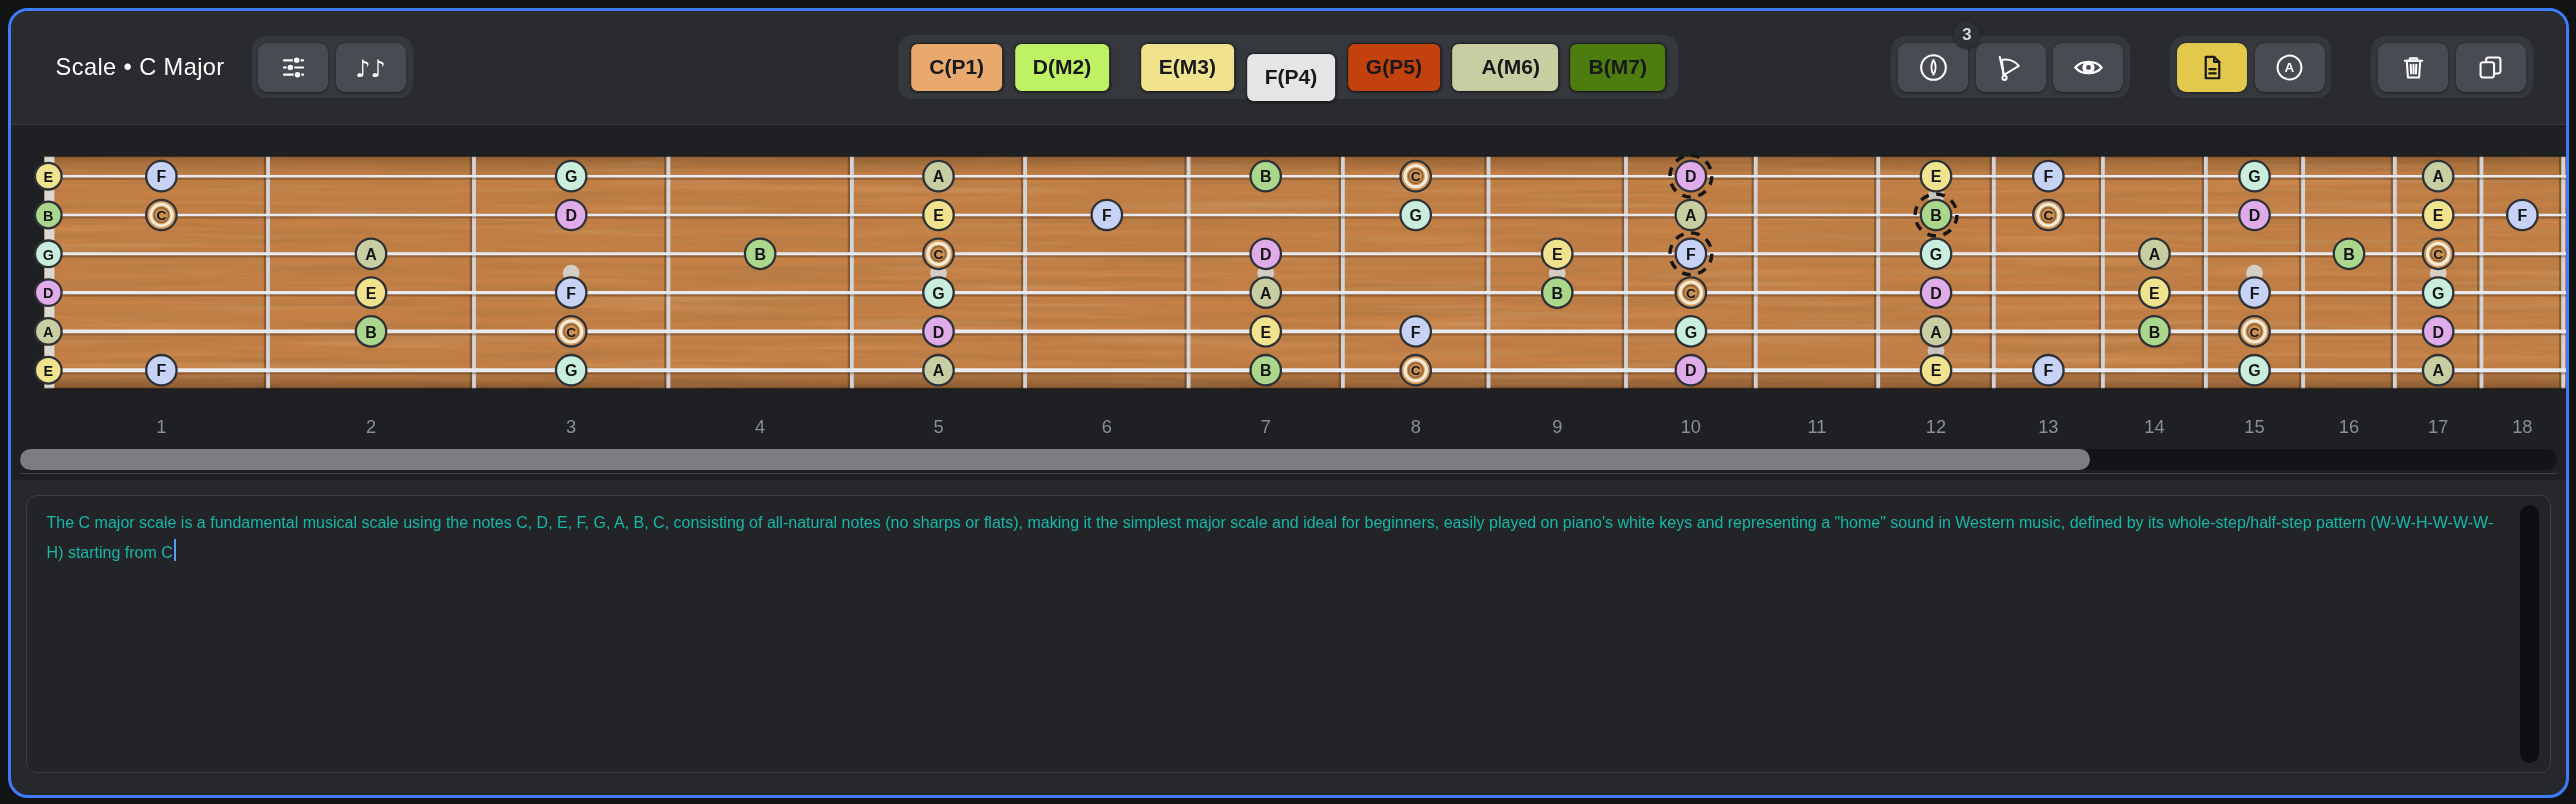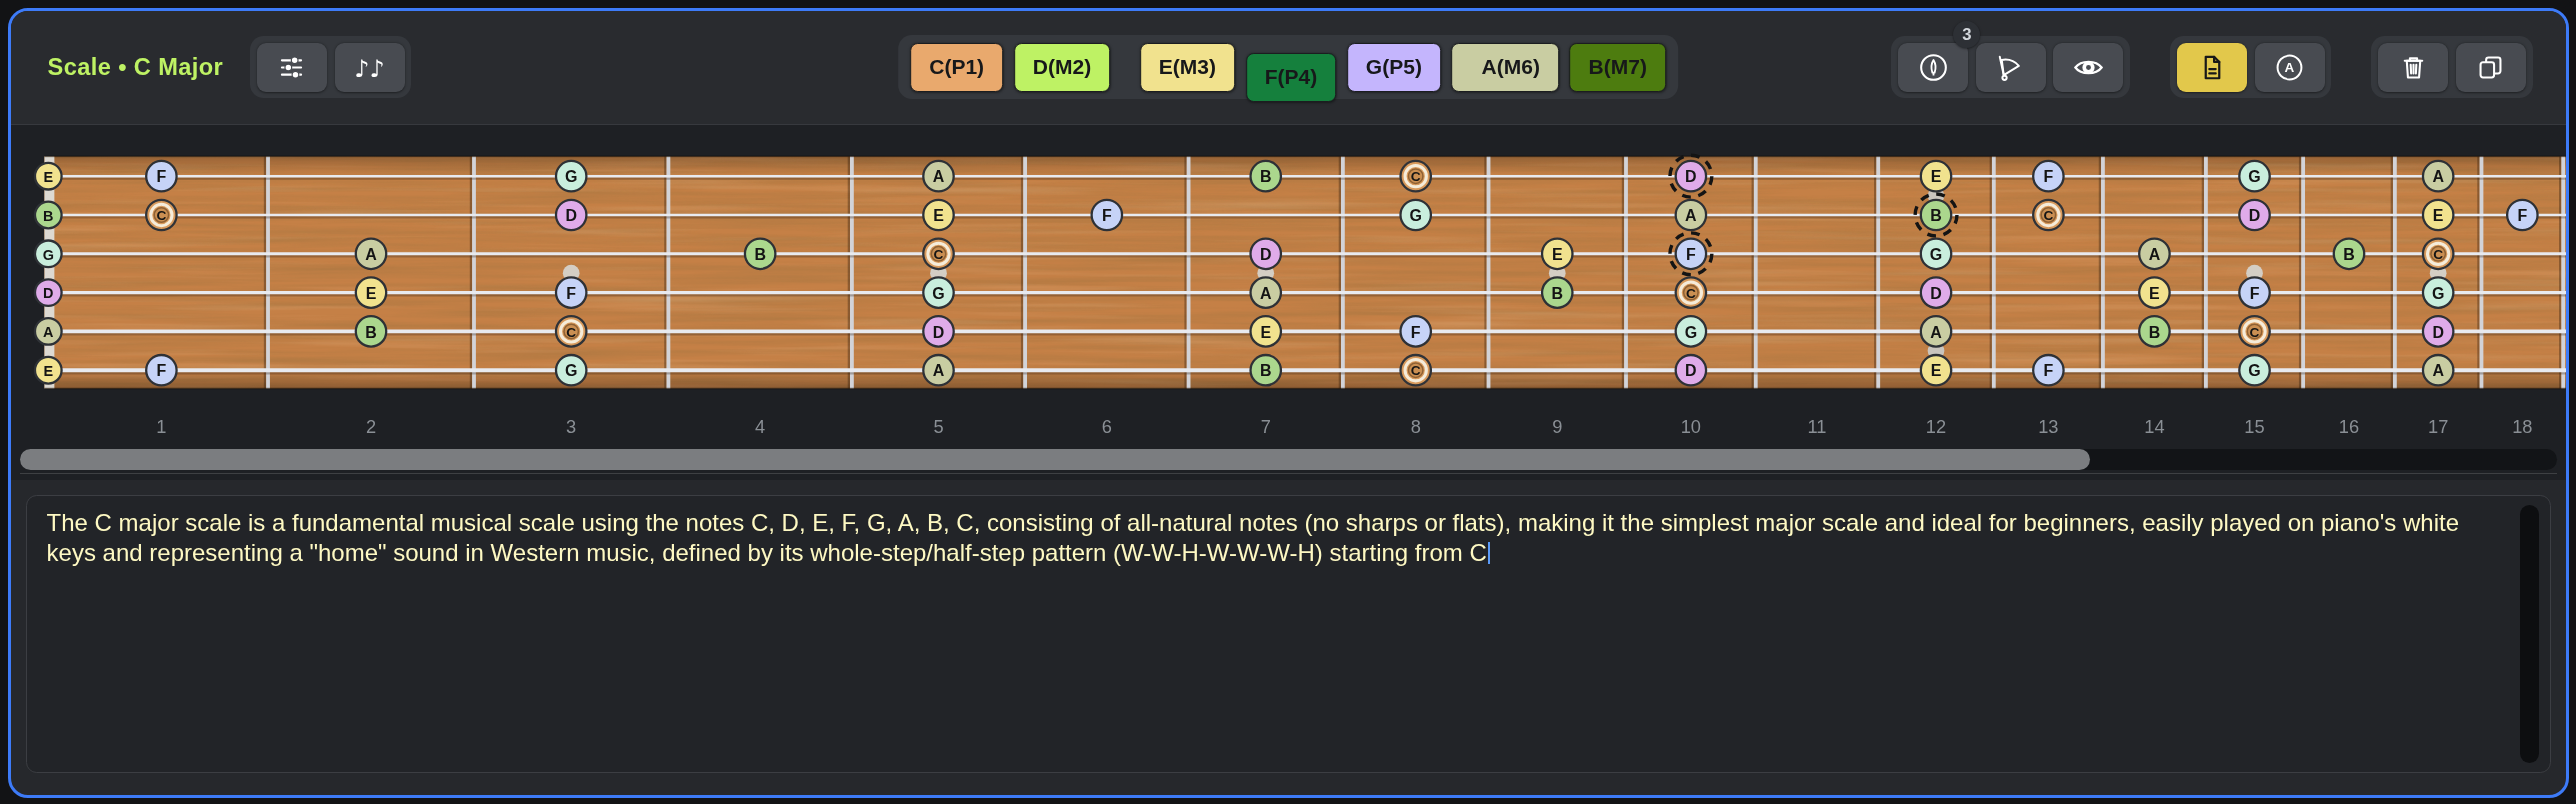--- a/index.html
+++ b/index.html
@@ -5,21 +5,21 @@
   * { margin:0; padding:0; box-sizing:border-box; }
   html,body { width:2576px; height:805px; background:#121315; overflow:hidden;
               font-family:"Liberation Sans", sans-serif; }
 
   .panel { position:absolute; left:7.6px; top:7.6px; width:2561px; height:790px;
            background:#26282c; border:3px solid #3d7bf8; border-radius:20px; overflow:hidden; }
 
   
   .topbar { position:relative; height:114px; background:#292b2f; border-bottom:1.5px solid #37393e;
             display:flex; align-items:center; padding:0 33px 0 37px; }
-  .title { font-size:23.6px; font-weight:700; color:#bef264; letter-spacing:0.4px; white-space:nowrap; }
+  .title { font-size:23.6px; font-weight:400; color:#ffffff; letter-spacing:0.4px; white-space:nowrap;margin-left:8px; }
   .tool-group { position:relative; display:flex; align-items:center; gap:7.6px;
                 background:#35383d; border-radius:13.7px; padding:6.8px; height:62px; }
   .tool-group + .tool-group { margin-left:40px; }
   .tbtn { width:70px; height:49px; border:none; border-radius:9px; background:#484b51;
           display:flex; align-items:center; justify-content:center; cursor:pointer;
           box-shadow:0 0.8px 2.3px rgba(0,0,0,.45); }
   .tbtn svg { width:35px; height:35px; }
   .tbtn.active { background:#e2c84b; }
   .left-tools { margin-left:27px; }
   .right-side { margin-left:auto; display:flex; align-items:center; }
@@ -44,21 +44,21 @@
   .scrollwrap { position:relative; height:35px; background:#1e2024; }
   .scroll-track { position:absolute; left:9px; right:9px; top:4.6px; height:20.5px;
                   background:#121417; border-radius:10.7px; }
   .scroll-thumb { position:absolute; left:0; top:0; height:20.5px; background:#7b7d80;
                   border-radius:10.7px; cursor:pointer; }
   .scroll-line { position:absolute; left:9px; right:9px; top:28px; height:1.5px; background:#3e4043; }
 
   
   .desc-wrap { margin:15px 15px 0 15px; height:278px; background:#222428;
                border:1.5px solid #3c3e43; border-radius:10.7px; position:relative; }
-  .desc-text { padding:12px 46px 12px 20px; font-size:24px; line-height:30px; color:#fef9c3; }
+  .desc-text { padding:12px 46px 12px 20px; font-size:16px; line-height:30px; color:#14b8a6; }
   .cursor { display:inline-block; width:2.3px; height:22px; background:#5b9bf8; vertical-align:-3.8px; margin-left:0.8px; }
   .desc-scroll { position:absolute; right:10.7px; top:9px; bottom:9px; width:19px;
                  background:#0d0e10; border-radius:10px; }
 </style>
 </head>
 <body>
 
 <div class="panel">
 
   <div class="topbar">
@@ -83,22 +83,22 @@
         <svg viewBox="0 0 44 44">
           <text x="22" y="24" fill="#ffffff" font-size="30" font-weight="700" text-anchor="middle" dominant-baseline="central" font-family="DejaVu Sans, sans-serif">♪♪</text>
         </svg>
       </button>
     </div>
 
     <div class="chips" id="chips">
         <button class="chip" style="background: rgb(233, 169, 109);">C(P1)</button>
         <button class="chip" style="background: #bef264;">D(M2)</button>
         <button class="chip" style="background: rgb(241, 226, 142); margin-left: 19px;">E(M3)</button>
-        <button class="chip" style="background: #15803d; margin-top: 20px;">F(P4)</button>
-        <button class="chip" style="background: #c4b5fd;">G(P5)</button>
+        <button class="chip" style="background: #e5e5e5; margin-top: 20px;">F(P4)</button>
+        <button class="chip" style="background: #c2410c;">G(P5)</button>
         <button class="chip" style="background: rgb(201, 205, 162); padding-left: 29px;">A(M6)</button>
         <button class="chip" style="background: #4d7c0f;">B(M7)</button>
       </div>
 
     <div class="right-side">
       <div class="tool-group">
         <div class="badge">3</div>
         <button class="tbtn">
           <svg viewBox="0 0 44 44" fill="none" stroke="#ffffff">
             <circle cx="22" cy="22" r="15.5" stroke-width="2.6"></circle>

